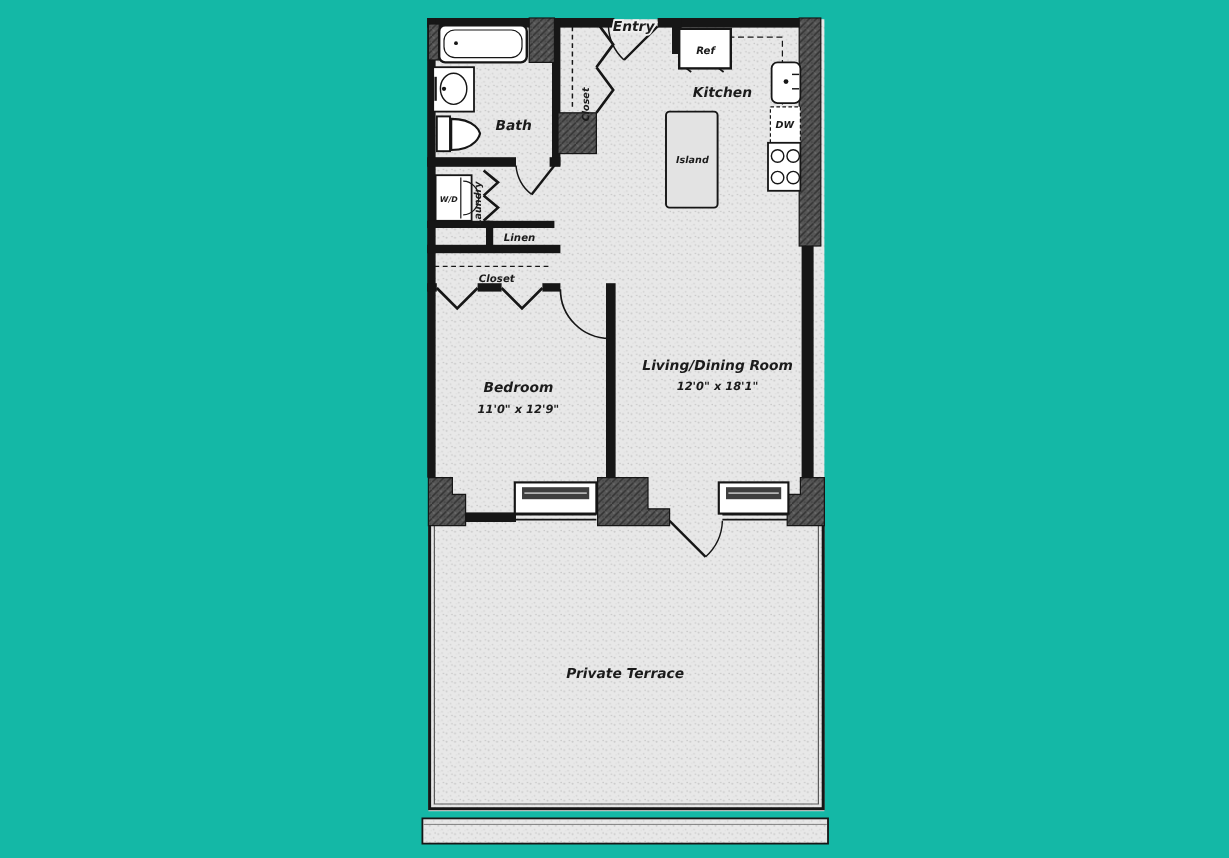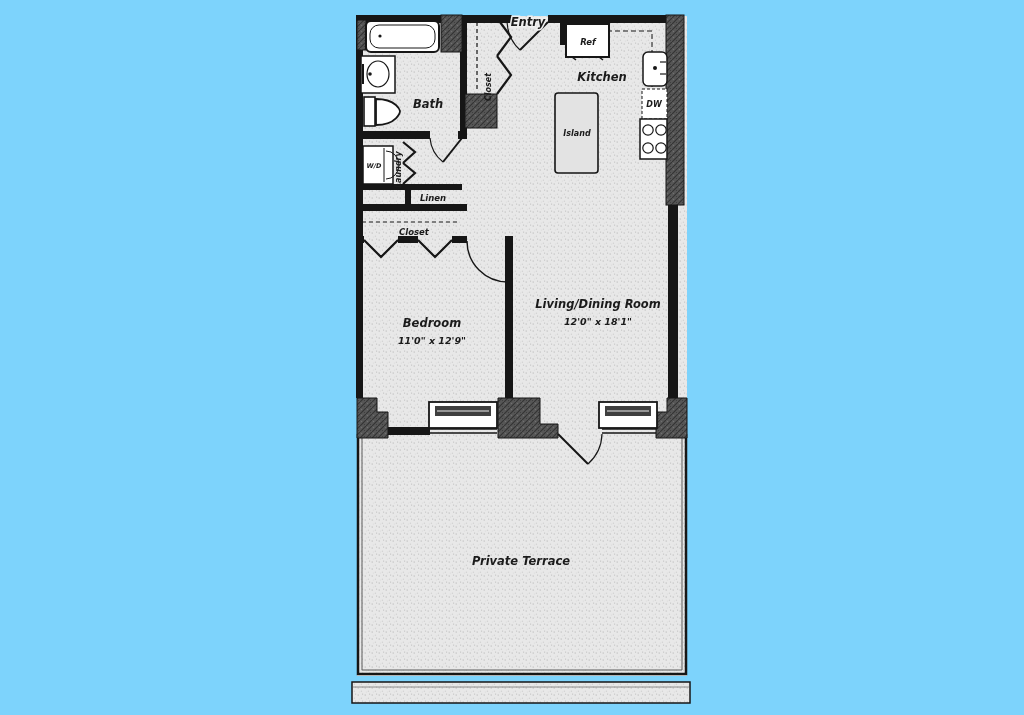--- a/index.html
+++ b/index.html
@@ -1,16 +1,16 @@
 <!DOCTYPE html>
 <html><head>
 <meta charset="utf-8">
 <style>
   html,body { margin:0; padding:0; background:#ffffff; }
-  .stage { position:relative; width:1024px; height:715px; background:#7dd3fc; overflow:hidden;
+  .stage { position:relative; width:1024px; height:715px; background:#14b8a6; overflow:hidden;
            font-family:"DejaVu Sans", sans-serif; }
   svg { position:absolute; left:0; top:0; }
   .lbl { font-family:"DejaVu Sans", sans-serif; font-style:italic; font-weight:bold;
          fill:#1b1b1b; }
   .s11 { font-size:11.5px; }
   .s95 { font-size:9.5px; }
   .s85 { font-size:8.5px; }
   .s8  { font-size:8px; }
   .s65 { font-size:6.5px; }
   .wall { fill:#161616; }

